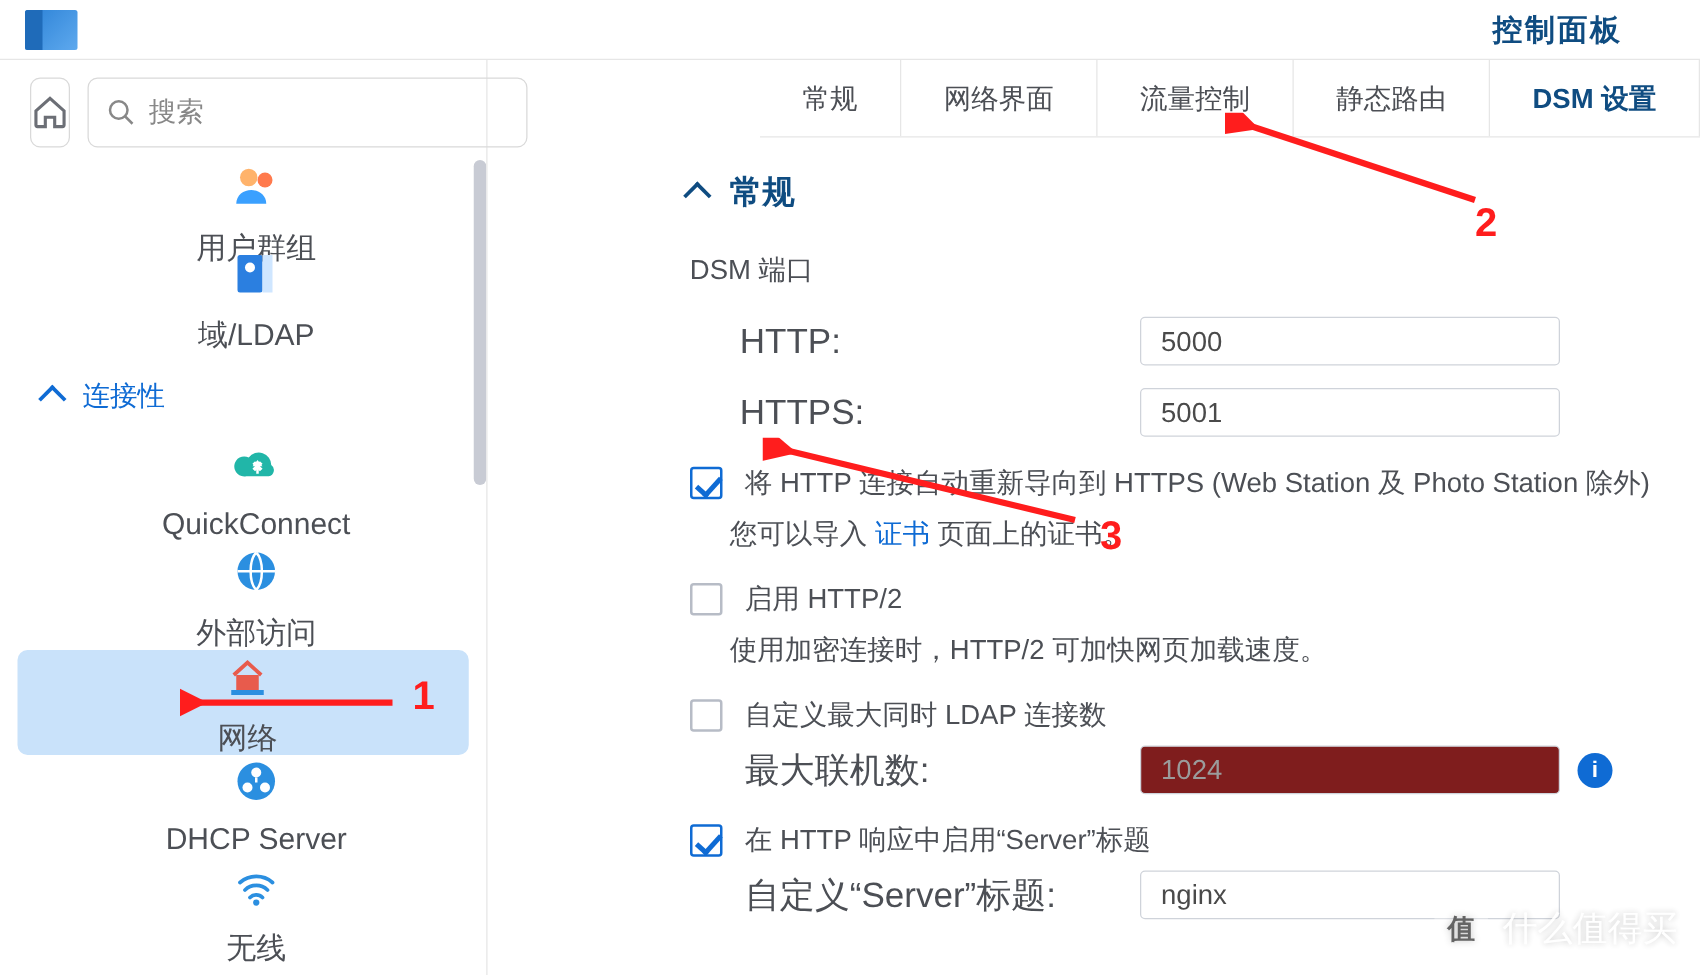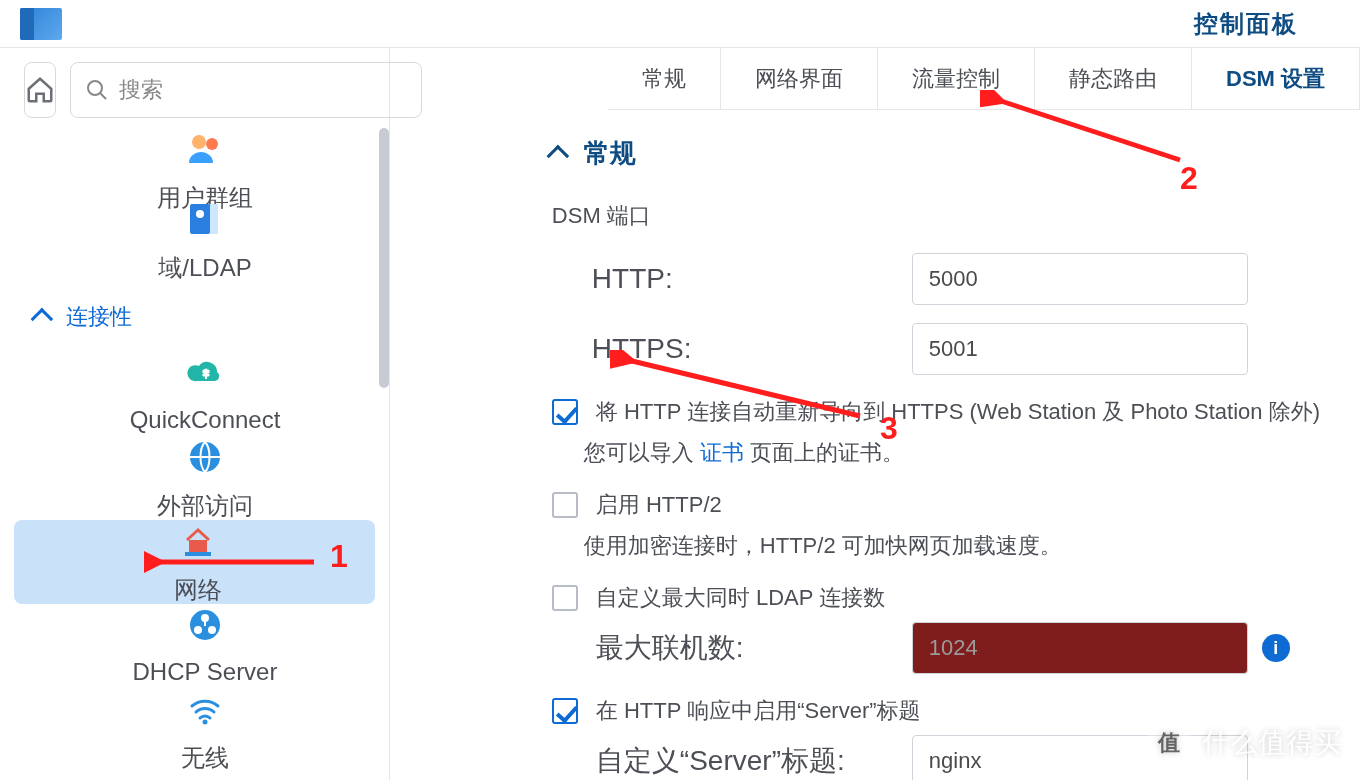--- a/index.html
+++ b/index.html
@@ -35,21 +35,21 @@
 .tab.active { color:#0f4c81; font-weight:700; }
 
 .panel { flex:1; overflow:auto; padding:26px 40px 40px 40px; color:#4c4f55; font-size:22px; }
 .section-head { display:flex; align-items:center; gap:16px; color:#0f4c81; font-size:26px; font-weight:600; margin-bottom:30px; }
 .section-head .chev { border-color:#0f4c81; }
 
 .label-sub { margin:0 0 22px 0; font-size:22px; }
 
 .row-field { display:flex; align-items:center; margin:0 0 18px 40px; }
 .row-field .flabel { width:320px; font-size:28px; }
-.tinput { width:336px; height:52px; border:1px solid #cfd3da; border-radius:4px; padding:0 16px; font-size:22px; color:#4a4a4a; }
+.tinput { width:336px; height:39px; border:1px solid #cfd3da; border-radius:4px; padding:0 16px; font-size:22px; color:#4a4a4a; }
 .tinput[disabled] { background:#7f1d1d; color:#9b9b9b; }
 
 .check-row { display:flex; align-items:flex-start; gap:18px; margin:20px 0 8px 0; }
 .cbox { width:26px; height:26px; border:2px solid #0f6bd4; border-radius:3px; flex-shrink:0; margin-top:4px; position:relative; }
 .cbox.unchecked { border-color:#b7bcc6; }
 .cbox.checked::after { content:''; position:absolute; left:3px; top:6px; width:16px; height:8px; border-left:4px solid #0f6bd4; border-bottom:4px solid #0f6bd4; transform:rotate(-48deg); }
 .clabel { font-size:22px; line-height:1.5; }
 .hint { margin:10px 0 20px 32px; font-size:22px; }
 .link { color:#0f6bd4; }
 .info-icon { width:28px; height:28px; border-radius:50%; background:#0f6bd4; color:#fff; display:inline-flex; align-items:center; justify-content:center; font-weight:700; margin-left:14px; font-size:18px; }

